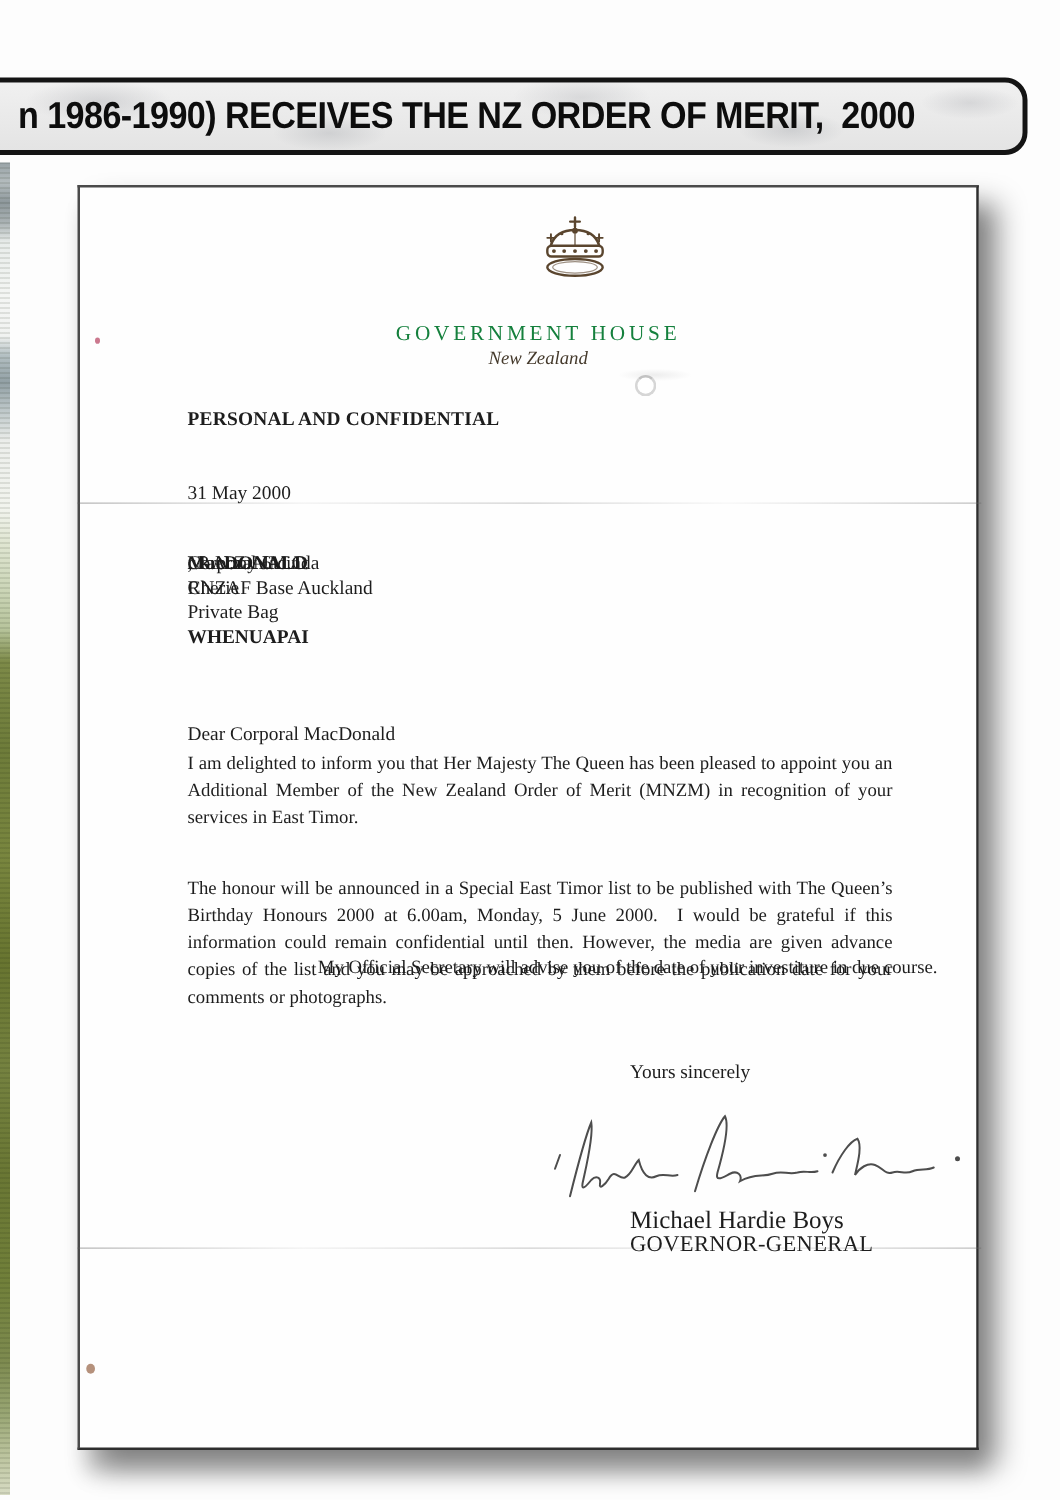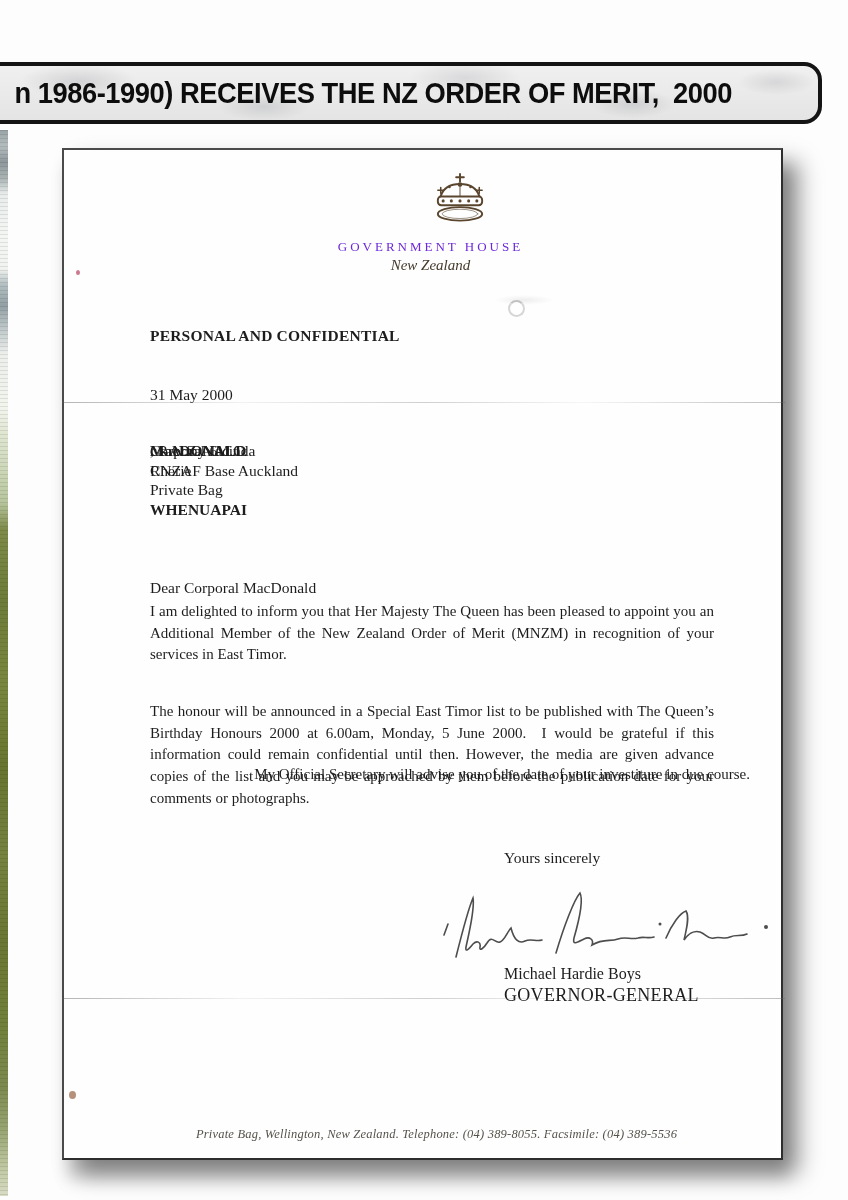--- a/index.html
+++ b/index.html
@@ -46,22 +46,22 @@
   
   .page{
     position:absolute;left:62px;top:148px;width:721px;height:1012px;
     background:#fefefe;box-sizing:border-box;
     border:2px solid #4a4a4a;border-right-color:#2e2e2e;border-bottom-color:#2e2e2e;
     box-shadow:16px 14px 22px rgba(0,0,0,0.40), 6px 18px 16px rgba(0,0,0,0.18);
   }
   .page *{position:absolute;color:#1d1d1d;}
   .letterhead{left:0;top:22px;width:100%;text-align:center;transform:translateX(8px);}
   .letterhead .crown{position:relative;display:inline-block;width:58px;height:52px;}
-  .org-name{position:relative;display:block;margin-top:11px;
-    font-size:13px;letter-spacing:3px;color:#6d28d9;}
+  .org-name{position:relative;display:block;margin-top:28px;
+    font-size:17px;letter-spacing:3px;color:#15803d;}
   .org-country{position:relative;display:block;margin-top:2px;
     font-style:italic;font-size:15px;color:#453a2c;}
   .punch-hole{left:444px;top:150px;width:13px;height:13px;border-radius:50%;
     border:2px solid #d6d6d6;border-top-color:#c2c2c2;background:#fff;}
   .classification{left:86px;top:177px;font-weight:bold;font-size:15.5px;letter-spacing:.2px;}
   .date-line{left:86px;top:236px;font-size:15.5px;}
   .scanline{height:1px;left:-2px;width:723px;
     background:linear-gradient(90deg, rgba(90,90,90,.45), rgba(150,150,150,.12) 25%,
       rgba(120,120,120,.35) 50%, rgba(160,160,160,.08) 72%, rgba(100,100,100,.42));}
   .scanline.one{top:252px;}
@@ -71,21 +71,21 @@
   .recipient b, .b{font-weight:bold;}
   .salutation{left:86px;top:429px;font-size:15.5px;}
   .para{font-size:15px;line-height:21.7px;width:564px;left:86px;
     text-align:justify;white-space:pre-wrap;}
   .para.p1{top:451px;}
   .para.p2{top:551px;font-family:Liberation Serif, serif;}
   .para.p3{top:614px;width:600px;text-align:right;}
   .para.p4{top:651px;width:600px;text-align:left;}
   .closing{left:440px;top:699px;font-size:15.5px;}
   .sig-svg{left:372px;top:733px;width:342px;height:88px;}
-  .sig-name{left:440px;top:815px;font-size:16px;text-align:right;}
+  .sig-name{left:440px;top:815px;font-size:20px;text-align:right;}
   .sig-title{left:440px;top:835px;font-size:18px;letter-spacing:.3px;}
   .footer-line{left:0;top:977px;width:100%;text-align:center;transform:translateX(14px);
     font-style:italic;font-size:12.5px;color:#55524a;letter-spacing:.2px;}
   .speck{border-radius:50%;}
   .speck.red{left:12px;top:120px;width:4px;height:5px;background:#c2607a;opacity:.85;}
   .speck.brown{left:5px;top:941px;width:7px;height:8px;background:#b5917c;}
   .smudge{left:430px;top:145px;width:60px;height:10px;
     background:radial-gradient(ellipse at center, rgba(160,160,160,.18), transparent 70%);}
 </style>
 </head>
@@ -161,17 +161,16 @@
       <circle cx="224" cy="41" r="1.5" fill="#4d4d4d" stroke="none"></circle>
       <path d="M230 55 C236 41 244 30 250 28 C254 34 250 48 248 57 C252 51 258 47 264 49 C270 51 272 57 278 55 C284 53 288 57 294 54 C300 51 305 54 311 51"></path>
       <circle cx="330" cy="44" r="2" fill="#4d4d4d" stroke="none"></circle>
     </g>
   </svg>
 
   <div class="sig-name">Michael Hardie Boys</div>
   <div class="sig-title">GOVERNOR-GENERAL</div>
   <div class="scanline two"></div>
 
-  <div class="footer-line">Private Bag, Wellington, New Zealand. Telephone: (04) 389-8055. Facsimile: (04) 389-5536</div>
 
   <div class="speck red"></div>
   <div class="speck brown"></div>
 </div>
 
 </body></html>

